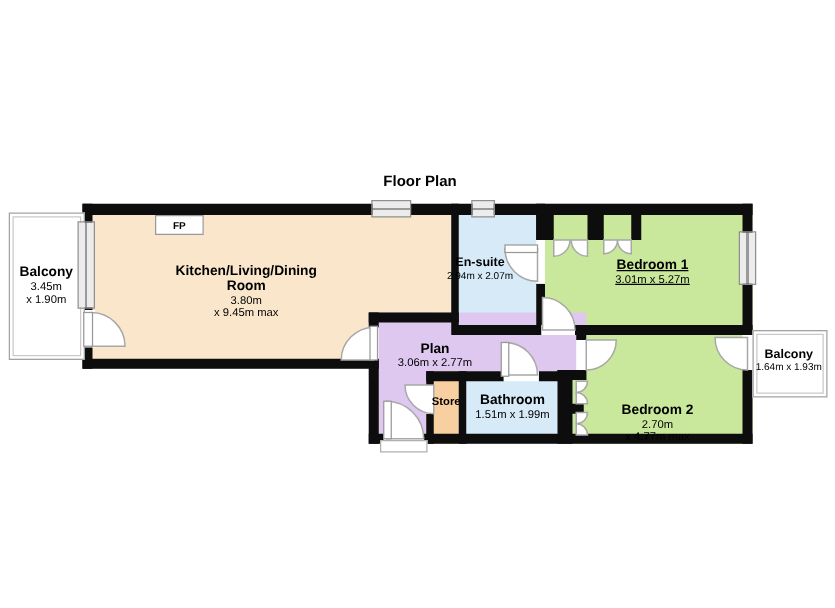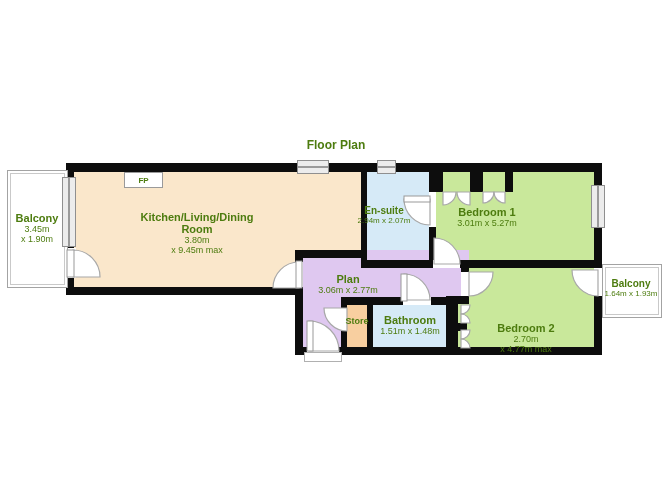--- a/index.html
+++ b/index.html
@@ -1,17 +1,17 @@
 <!DOCTYPE html>
 <html><head>
 <meta charset="utf-8">
 <style>
   html,body{margin:0;padding:0;background:#ffffff;}
   #plan{position:relative;width:668px;height:486px;background:#ffffff;overflow:hidden;
-        font-family:"Liberation Sans", sans-serif;color:#4d7c0f;}
+        font-family:"Liberation Sans", sans-serif;color:#000000;}
   .room,.wall,.gap,.window,.balcony,.fp,.thresh{position:absolute;box-sizing:border-box;}
   .wall{background:#0d0d0d;}
   .gap{background:#ffffff;}
   .room-kitchen{background:#fae7cb;}
   .room-green{background:#c9e89b;}
   .room-blue{background:#d6eaf7;}
   .room-hall{background:#dfc8f0;}
   .room-store{background:#f8cfa0;}
   .window{background:#ececec;border:1px solid #8f8f8f;}
   .win-h{background:linear-gradient(to bottom,#ececec 42%,#9a9a9a 42%,#9a9a9a 58%,#ececec 58%);}
@@ -133,37 +133,37 @@
     <div class="rname">Room</div>
     <div class="rdim">3.80m</div>
     <div class="rdim">x 9.45m max</div>
   </div>
 
   <div class="lbl" style="left:384px;top:205px;">
     <div class="rname-sm">En-suite</div>
     <div class="rdim-sm">2.94m x 2.07m</div>
   </div>
 
-  <div class="lbl" style="left:487px;top:206px;">
+  <div class="lbl" style="left:522px;top:206px;text-decoration:underline;">
     <div class="rname">Bedroom 1</div>
     <div class="rdim">3.01m x 5.27m</div>
   </div>
 
   <div class="lbl" style="left:348px;top:273px;">
     <div class="rname">Plan</div>
     <div class="rdim">3.06m x 2.77m</div>
   </div>
 
   <div class="lbl" style="left:357px;top:316px;">
     <div class="rname-xs">Store</div>
   </div>
 
   <div class="lbl" style="left:410px;top:314px;">
     <div class="rname">Bathroom</div>
-    <div class="rdim">1.51m x 1.48m</div>
+    <div class="rdim">1.51m x 1.99m</div>
   </div>
 
   <div class="lbl" style="left:526px;top:294px;margin-top:28px;">
     <div class="rname">Bedroom 2</div>
     <div class="rdim">2.70m</div>
     <div class="rdim">x 4.77m max</div>
   </div>
 
   <div class="lbl" style="left:37px;top:212px;">
     <div class="rname">Balcony</div>

